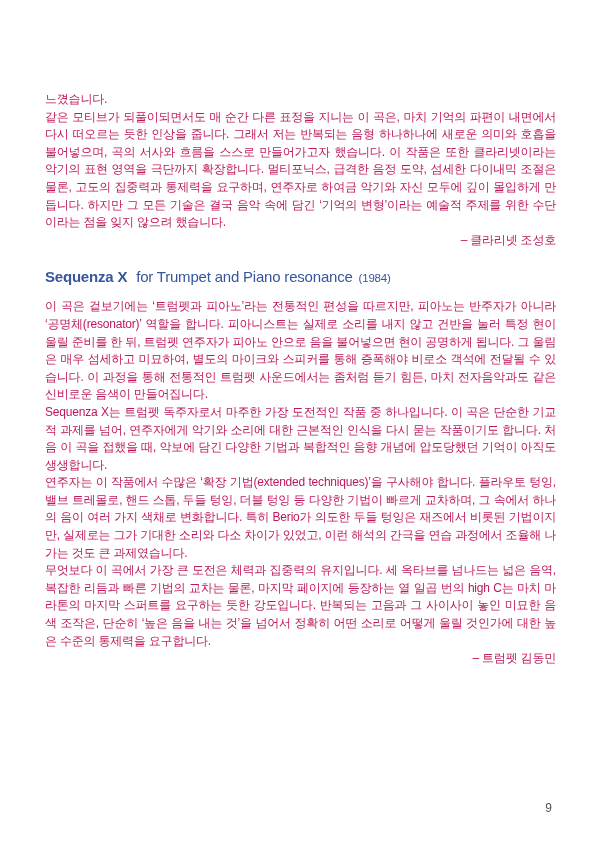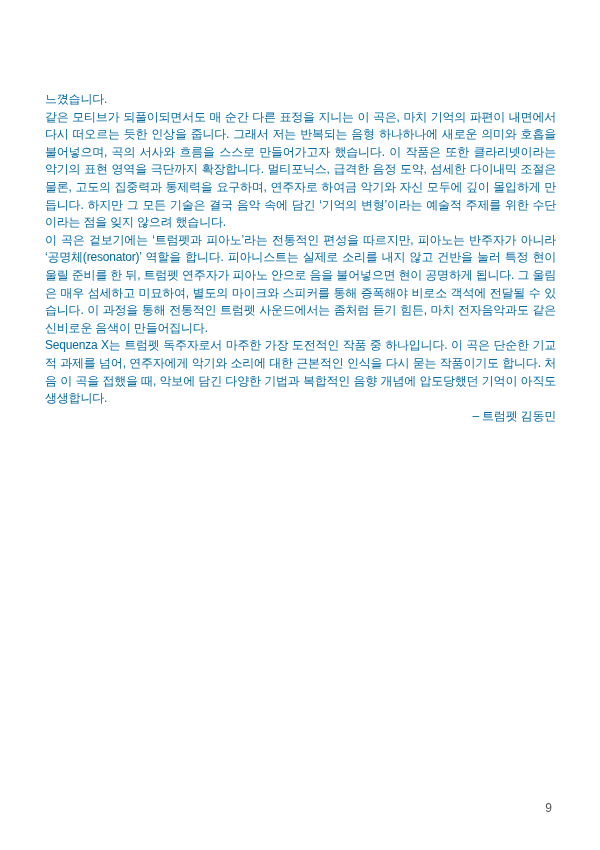--- a/index.html
+++ b/index.html
@@ -18,21 +18,21 @@
   .content {
     position: absolute;
     left: 45px;
     top: 91px;
     width: 511px;
   }
   .body-text p {
     margin: 0;
     font-size: 12px;
     line-height: 17.6px;
-    color: #0369a1;
+    color: #be185d;
     text-align: justify;
     letter-spacing: -0.2px;
     word-break: normal;
     overflow-wrap: break-word;
   }
   p.signature {
     text-align: right;
     letter-spacing: -0.2px;
   }
   .section-heading {
@@ -63,24 +63,32 @@
 </style>
 </head>
 <body>
 
 <main class="page">
   <div class="content body-text">
 
     <section>
       <p>느꼈습니다.</p>
       <p>같은 모티브가 되풀이되면서도 매 순간 다른 표정을 지니는 이 곡은, 마치 기억의 파편이 내면에서 다시 떠오르는 듯한 인상을 줍니다. 그래서 저는 반복되는 음형 하나하나에 새로운 의미와 호흡을 불어넣으며, 곡의 서사와 흐름을 스스로 만들어가고자 했습니다. 이 작품은 또한 클라리넷이라는 악기의 표현 영역을 극단까지 확장합니다. 멀티포닉스, 급격한 음정 도약, 섬세한 다이내믹 조절은 물론, 고도의 집중력과 통제력을 요구하며, 연주자로 하여금 악기와 자신 모두에 깊이 몰입하게 만듭니다. 하지만 그 모든 기술은 결국 음악 속에 담긴 ‘기억의 변형’이라는 예술적 주제를 위한 수단이라는 점을 잊지 않으려 했습니다.</p>
+      <p class="signature">– 클라리넷 조성호</p>
     </section>
 
     <section>
+      <h2 class="section-heading">
+        <span class="h-bold">Sequenza X</span>
+        <span class="h-rest">for Trumpet and Piano resonance</span>
+        <span class="h-year">(1984)</span>
+      </h2>
       <p>이 곡은 겉보기에는 ‘트럼펫과 피아노’라는 전통적인 편성을 따르지만, 피아노는 반주자가 아니라 ‘공명체(resonator)’ 역할을 합니다. 피아니스트는 실제로 소리를 내지 않고 건반을 눌러 특정 현이 울릴 준비를 한 뒤, 트럼펫 연주자가 피아노 안으로 음을 불어넣으면 현이 공명하게 됩니다. 그 울림은 매우 섬세하고 미묘하여, 별도의 마이크와 스피커를 통해 증폭해야 비로소 객석에 전달될 수 있습니다. 이 과정을 통해 전통적인 트럼펫 사운드에서는 좀처럼 듣기 힘든, 마치 전자음악과도 같은 신비로운 음색이 만들어집니다.</p>
       <p>Sequenza X는 트럼펫 독주자로서 마주한 가장 도전적인 작품 중 하나입니다. 이 곡은 단순한 기교적 과제를 넘어, 연주자에게 악기와 소리에 대한 근본적인 인식을 다시 묻는 작품이기도 합니다. 처음 이 곡을 접했을 때, 악보에 담긴 다양한 기법과 복합적인 음향 개념에 압도당했던 기억이 아직도 생생합니다.</p>
+      <p>연주자는 이 작품에서 수많은 ‘확장 기법(extended techniques)’을 구사해야 합니다. 플라우토 텅잉, 밸브 트레몰로, 핸드 스톱, 두들 텅잉, 더블 텅잉 등 다양한 기법이 빠르게 교차하며, 그 속에서 하나의 음이 여러 가지 색채로 변화합니다. 특히 Berio가 의도한 두들 텅잉은 재즈에서 비롯된 기법이지만, 실제로는 그가 기대한 소리와 다소 차이가 있었고, 이런 해석의 간극을 연습 과정에서 조율해 나가는 것도 큰 과제였습니다.</p>
+      <p>무엇보다 이 곡에서 가장 큰 도전은 체력과 집중력의 유지입니다. 세 옥타브를 넘나드는 넓은 음역, 복잡한 리듬과 빠른 기법의 교차는 물론, 마지막 페이지에 등장하는 열 일곱 번의 high C는 마치 마라톤의 마지막 스퍼트를 요구하는 듯한 강도입니다. 반복되는 고음과 그 사이사이 놓인 미묘한 음색 조작은, 단순히 ‘높은 음을 내는 것’을 넘어서 정확히 어떤 소리로 어떻게 울릴 것인가에 대한 높은 수준의 통제력을 요구합니다.</p>
       <p class="signature">– 트럼펫 김동민</p>
     </section>
 
   </div>
 
   <span class="page-number">9</span>
 </main>
 
 </body></html>

